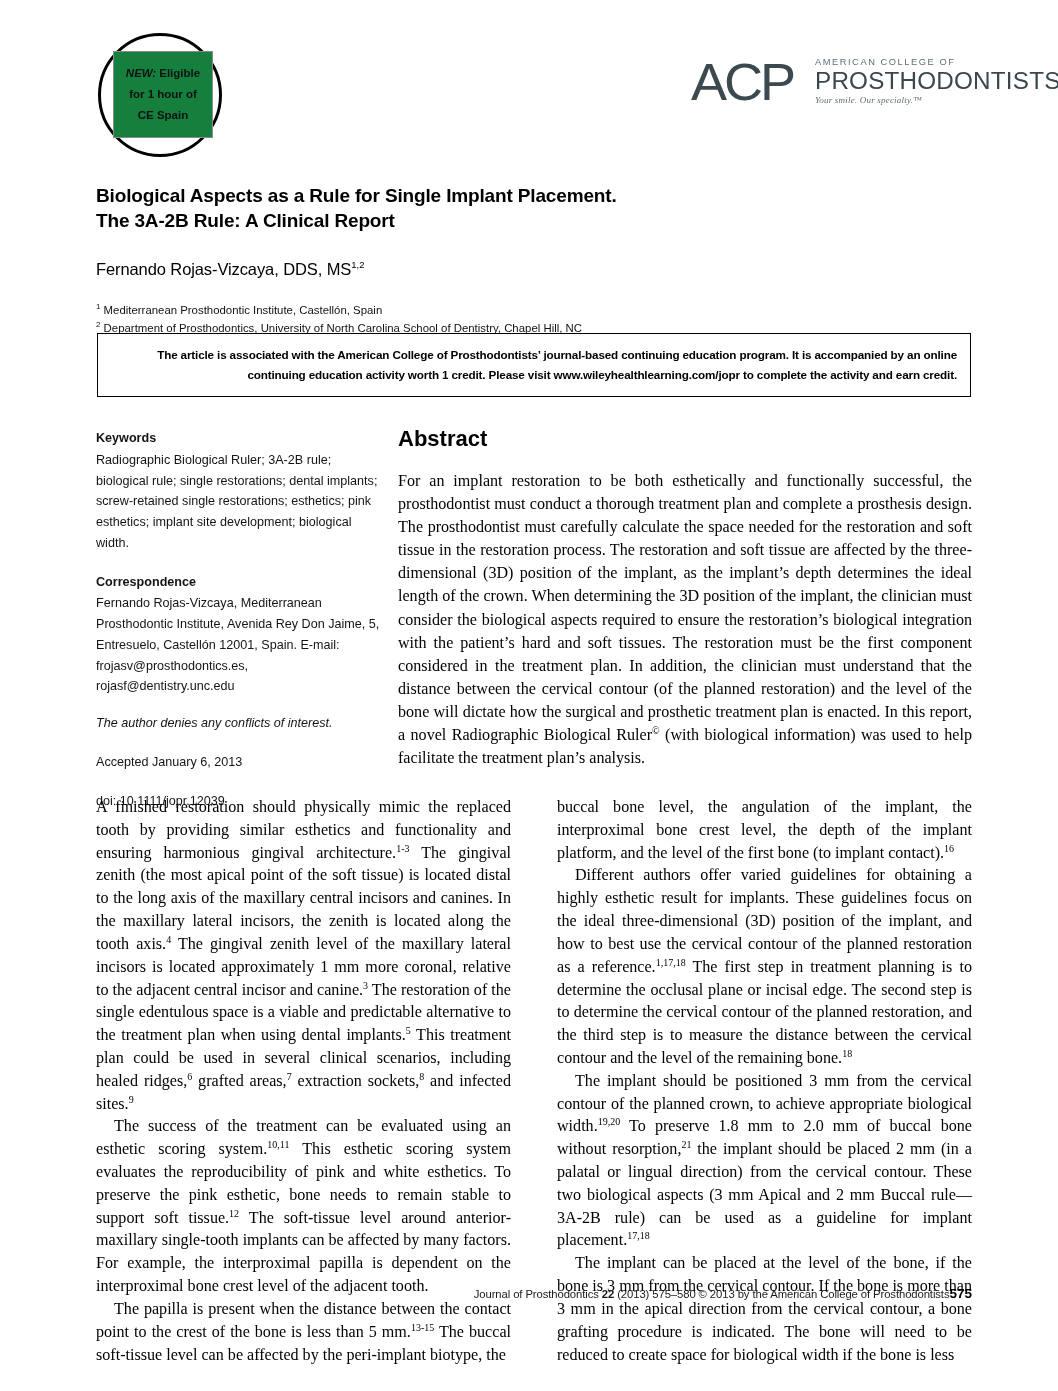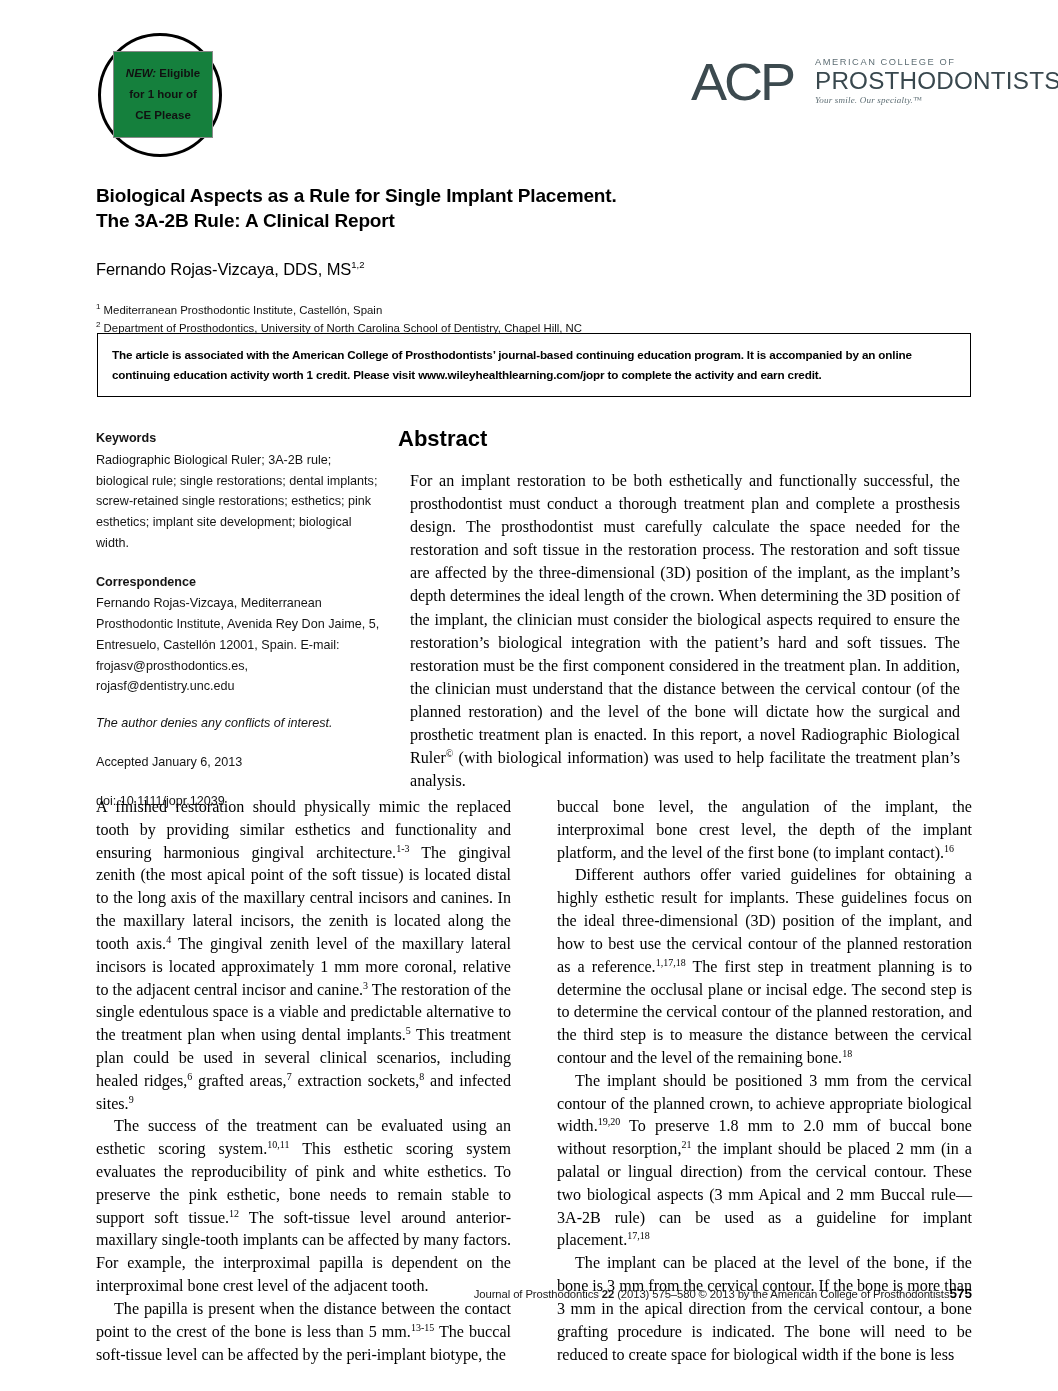--- a/index.html
+++ b/index.html
@@ -172,20 +172,21 @@
     width: 874px;
     box-sizing: border-box;
     border: 1.5px solid #000;
     padding: 11px 13px 11px 14px;
     font-family: "Liberation Sans", sans-serif;
     font-weight: bold;
     font-size: 11.7px;
     line-height: 1.72;
     color: #000;
     letter-spacing: -0.15px;
+    text-align: right;
   }
 
   
   .sidebar {
     position: absolute;
     left: 96px;
     top: 428px;
     width: 288px;
     font-family: "Liberation Sans", sans-serif;
     font-size: 12.6px;
@@ -219,21 +220,21 @@
     font-size: 22px;
     margin: 0 0 17px 0;
     color: #000;
   }
   .abstract-body {
     font-family: "Liberation Serif", serif;
     font-size: 16.1px;
     line-height: 1.435;
     text-align: justify;
     color: #000;
-    margin: 12px;
+    margin: 0;
     hyphens: none;
   }
   .abstract-body sup {
     font-size: 10px;
     vertical-align: super;
   }
 
   
   .body-cols {
     position: absolute;
@@ -288,21 +289,21 @@
 <div class="page">
 
   <div class="header">
 
     <div class="ce-badge">
       <div class="ce-badge-inner">
         <div>
           <span class="new-tag">NEW:</span><span> Eligible</span>
         </div>
         <div>for 1 hour of</div>
-        <div>CE Please</div>
+        <div>CE Spain</div>
       </div>
     </div>
 
     <div class="acp-logo">
       <div class="acp-mark">ACP</div>
       <div class="acp-divider"></div>
       <div class="acp-words">
         <div class="acp-line1">AMERICAN COLLEGE OF</div>
         <div class="acp-line2">PROSTHODONTISTS</div>
         <div class="acp-tag">Your smile. Our specialty.™</div>

